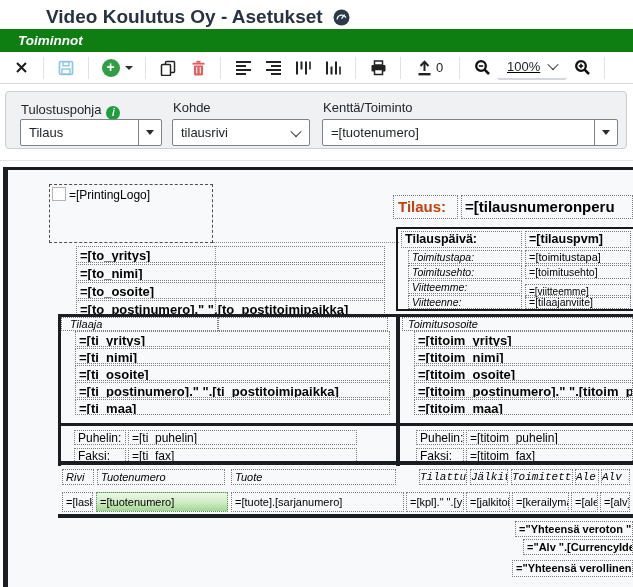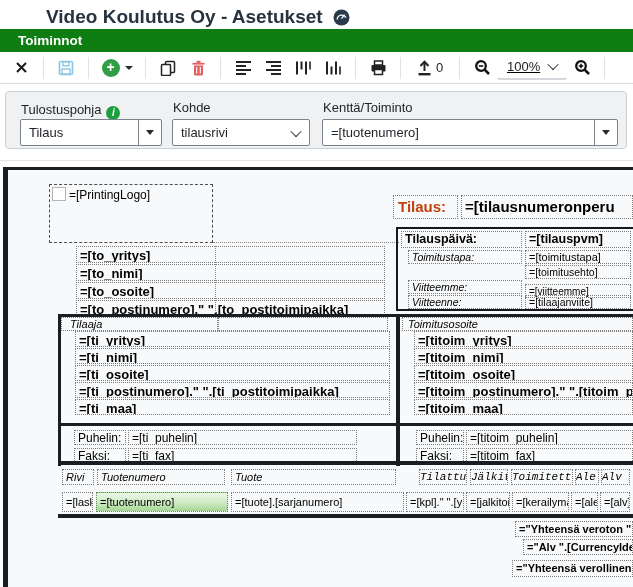--- a/index.html
+++ b/index.html
@@ -56,21 +56,21 @@
     <span class="title">Video Koulutus Oy - Asetukset</span>
     <span class="tbtn" style="margin-left:6px;">
       <svg width="17" height="17" viewBox="0 0 17 17">
         <circle cx="8.5" cy="8.5" r="8" fill="#2a3a4a"></circle>
         <path d="M4.2 10.5 A4.6 4.6 0 0 1 12.9 8.6" stroke="#fff" stroke-width="1.3" fill="none"></path>
         <line x1="8.5" y1="9.6" x2="11.6" y2="5.6" stroke="#fff" stroke-width="1.3"></line>
       </svg>
     </span>
   </div>
 
-  <div class="abs menubar" style="left:0; top:29px; width:633px; height:23px;">
+  <div class="abs menubar" style="left:0; top:29px; width:633px; height:23px;font-style:italic;">
     <span class="menu-item">Toiminnot</span>
   </div>
 
   <div class="abs toolbar" style="left:0; top:52px; width:633px; height:32px;">
     <span class="tbtn">
       <svg width="13" height="13" viewBox="0 0 13 13">
           <path d="M2 2 L11 11 M11 2 L2 11" stroke="#1a1a1a" stroke-width="2"></path>
         </svg>
     </span>
     <span class="tsep"></span>
@@ -218,20 +218,21 @@
   <div class="abs dot nw" style="left:393px; top:195px; width:65px; height:24px; font-size:15px; font-weight:bold; line-height:22px; padding-left:4px; color:#c2410c;">Tilaus:</div>
   <div class="abs dot nw" style="left:461px; top:195px; width:172px; height:24px; font-size:15px; font-weight:bold; line-height:22px; padding-left:3px; color:#000;">=[tilausnumeronperu</div>
 
   <div class="abs" style="left:396px; top:227px; width:237px; height:84px; border:2px solid #17191c; border-right:none;">
     <div class="abs dot nw" style="left:3px; top:2px; width:121px; height:17px; font-size:12.5px; font-weight:bold; line-height:15px; padding-left:3px;">Tilauspäivä:</div>
     <div class="abs dot nw" style="left:127px; top:2px; width:106px; height:17px; font-size:12.5px; font-weight:bold; line-height:15px; padding-left:3px;">=[tilauspvm]</div>
 
     <div class="abs dot nw it sm" style="left:10px; top:21px; width:114px; height:14px; font-size:10.5px; padding-left:3px;">Toimitustapa:</div>
     <div class="abs dot nw sm" style="left:127px; top:21px; width:106px; height:14px; font-size:11px; padding-left:3px;">=[toimitustapa]</div>
 
+    <div class="abs dot nw it sm" style="left:10px; top:36px; width:114px; height:14px; font-size:10.5px; padding-left:3px;">Toimitusehto:</div>
     <div class="abs dot nw sm" style="left:127px; top:36px; width:106px; height:14px; font-size:10.5px; padding-left:3px;">=[toimitusehto]</div>
 
     <div class="abs dot nw it sm" style="left:10px; top:51px; width:114px; height:14px; font-size:10.5px; padding-left:3px;">Viitteemme:</div>
     <div class="abs dot nw sm" style="left:127px; top:55px; width:106px; height:14px; font-size:10px; padding-left:3px;">=[viitteemme]</div>
 
     <div class="abs dot nw it sm" style="left:10px; top:66px; width:114px; height:14px; font-size:10.5px; padding-left:3px;">Viitteenne:</div>
     <div class="abs dot nw sm" style="left:127px; top:66px; width:106px; height:14px; font-size:10.5px; padding-left:3px;">=[tilaajanviite]</div>
   </div>
 
   <div class="abs dot nw fld" style="left:76px; top:246px; width:309px; height:17px;">=[to_yritys]</div>

